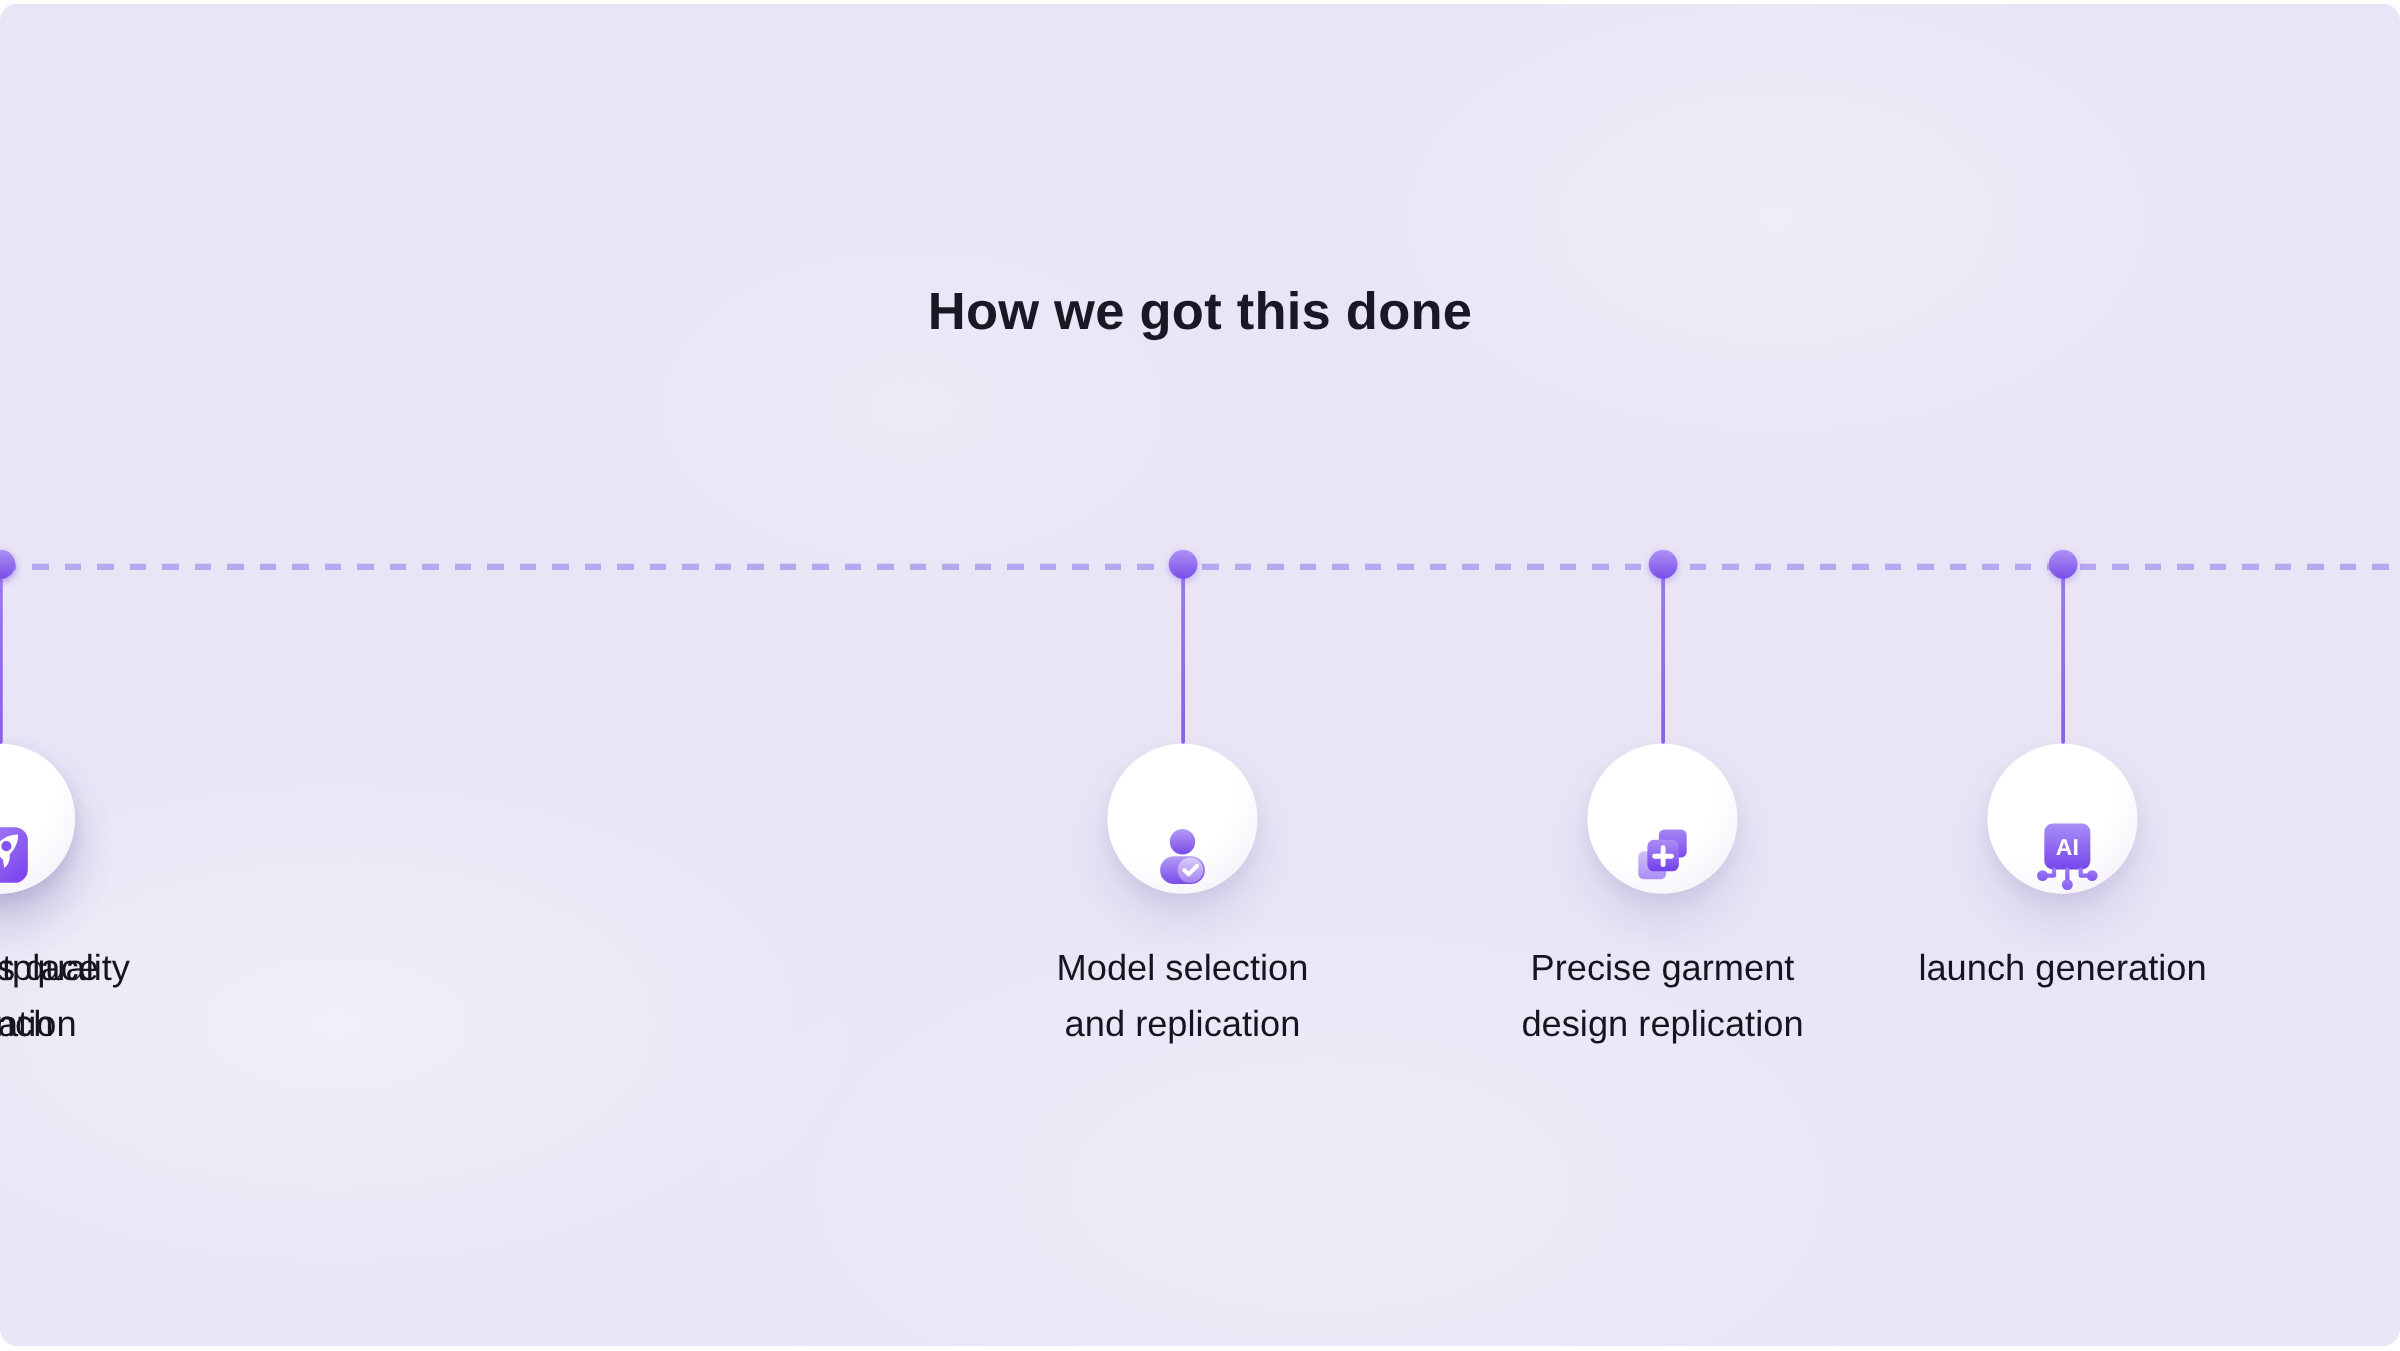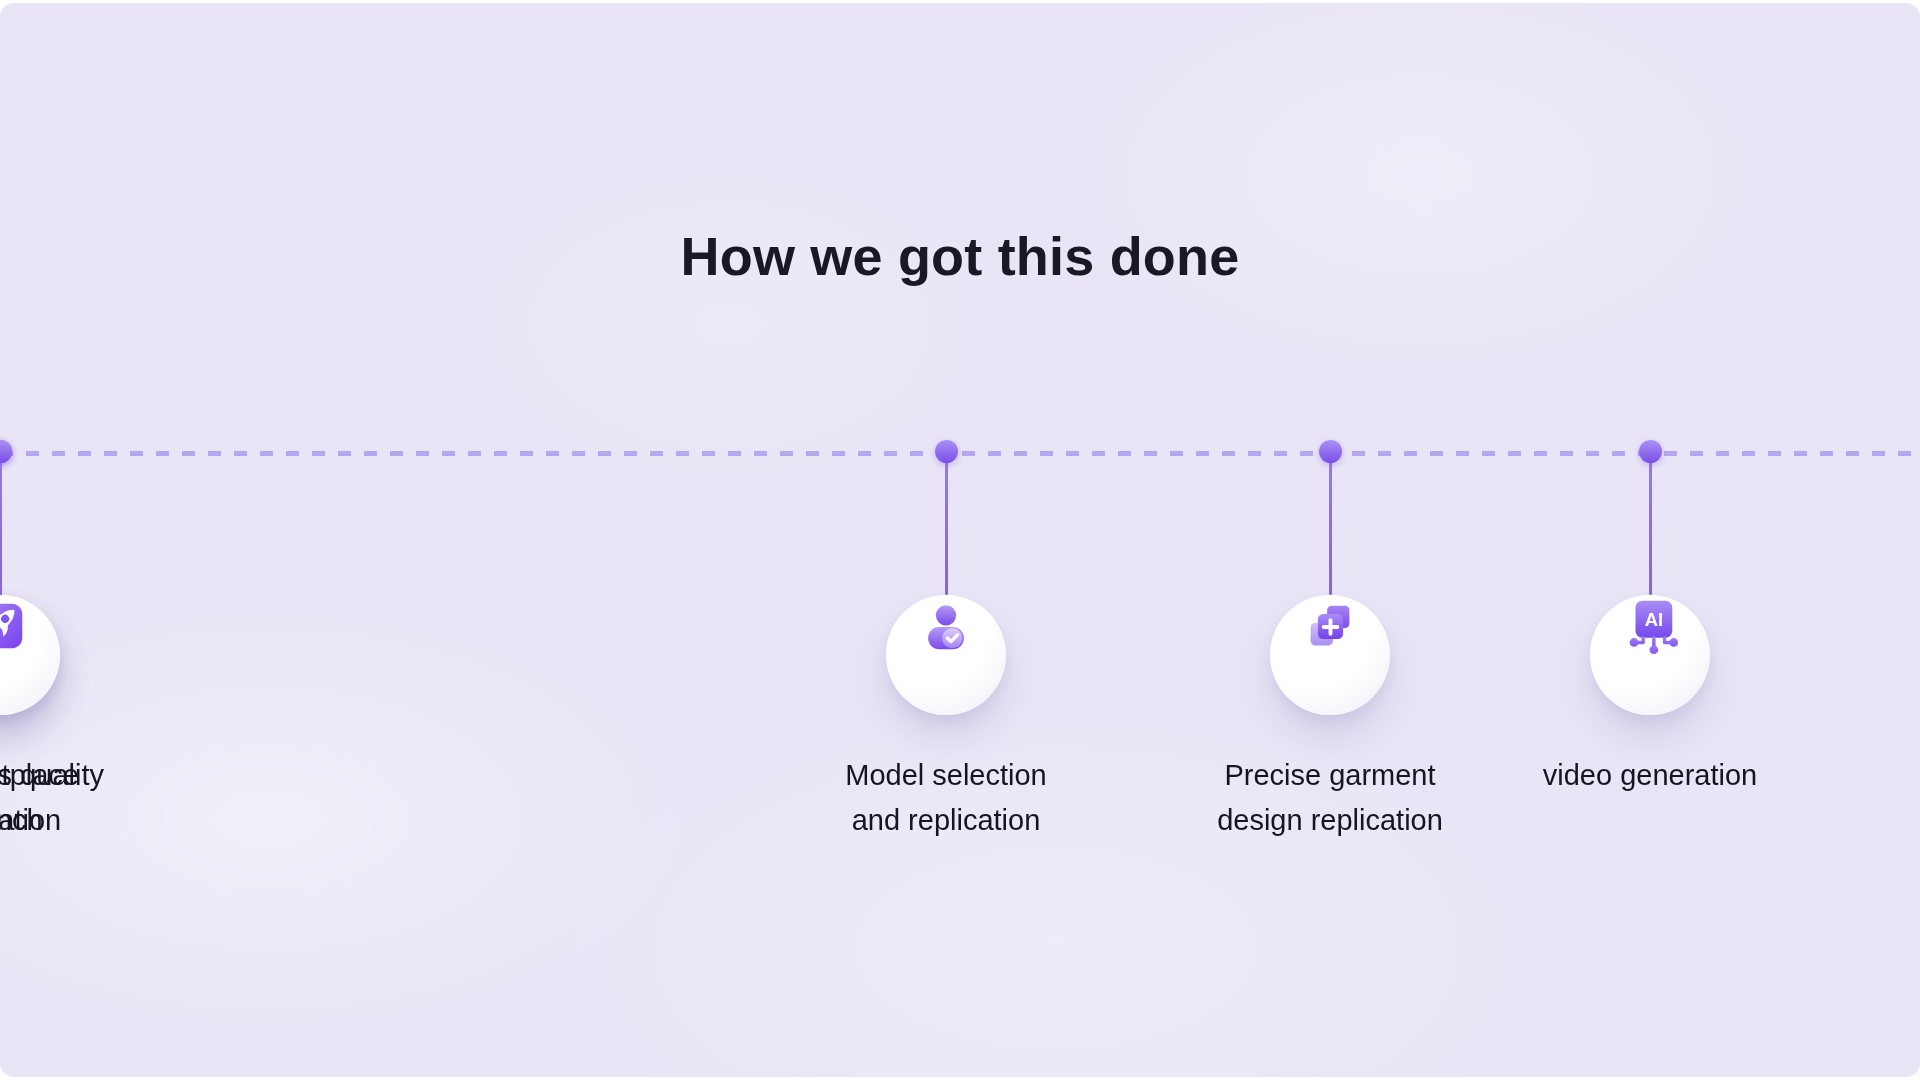--- a/index.html
+++ b/index.html
@@ -16,21 +16,21 @@
     background:
       radial-gradient(620px 320px at 14% 76%, rgba(255,255,255,0.38), transparent 70%),
       radial-gradient(520px 300px at 74% 16%, rgba(255,255,255,0.30), transparent 70%),
       radial-gradient(720px 360px at 55% 88%, rgba(255,255,255,0.26), transparent 72%),
       radial-gradient(420px 260px at 38% 30%, rgba(255,255,255,0.18), transparent 70%),
       #e9e5f6;
   }
   .page-title {
     position: absolute; left: 0; right: 0; top: 222px;
     text-align: center;
-    font-size: 54px; font-weight: 600; letter-spacing: 0.2px;
+    font-size: 42px; font-weight: 600; letter-spacing: 0.2px;
     color: #1b1826;
   }
   .timeline-dashes {
     position: absolute; left: 0; right: 0; top: 448px; height: 5px;
     background: repeating-linear-gradient(90deg,
       #b7a6f0 0px, #b7a6f0 13px, transparent 13px, transparent 26px);
     border-radius: 3px;
   }
   .step {
     position: absolute; top: 437px;
@@ -51,21 +51,21 @@
   .connector {
     width: 3px; height: 144px; margin-top: -12px;
     background: linear-gradient(180deg, #9b79ee 0%, #8a5fe6 100%);
     border-radius: 2px;
     z-index: 1;
   }
   .icon-circle {
     width: 120px; height: 120px; border-radius: 50%;
     background: radial-gradient(circle at 35% 28%, #ffffff 52%, #efecf7 100%);
     box-shadow: 0 22px 34px rgba(104, 84, 162, 0.16), 0 6px 12px rgba(104, 84, 162, 0.08);
-    display: flex; align-items: flex-start; justify-content: center;
+    display: flex; align-items: flex-end; justify-content: center;
   }
   .step-label {
     margin-top: 38px;
     font-size: 29px; font-weight: 500; line-height: 45px;
     color: #171420; text-align: center;
   }
   svg { display: block; }
 </style>
 </head>
 <body>
@@ -151,21 +151,21 @@
         </defs>
         <rect x="17" y="6" width="38" height="38" rx="7" fill="url(#g3a)"></rect>
         <text x="36" y="32" text-anchor="middle" font-family="Liberation Sans, sans-serif" font-size="19" font-weight="700" fill="#ffffff">AI</text>
         <path d="M25 44 v5 h-7 M36 44 v10 M47 44 v5 h7" fill="none" stroke="url(#g3b)" stroke-width="3.5" stroke-linecap="round" stroke-linejoin="round"></path>
         <circle cx="15.5" cy="49" r="4.5" fill="url(#g3b)"></circle>
         <circle cx="36" cy="56.5" r="4.5" fill="url(#g3b)"></circle>
         <circle cx="56.5" cy="49" r="4.5" fill="url(#g3b)"></circle>
       </svg>
     </div>
     <div class="step-label">
-      <div>video generation</div>
+      <div>launch generation</div>
     </div>
   </div>
 
   <div class="step">
     <div class="node-dot"></div>
     <div class="connector"></div>
     <div class="icon-circle">
       <svg width="62" height="62" viewBox="0 0 64 64">
         <defs>
           <linearGradient id="g4a" x1="0" y1="0" x2="0" y2="1">

